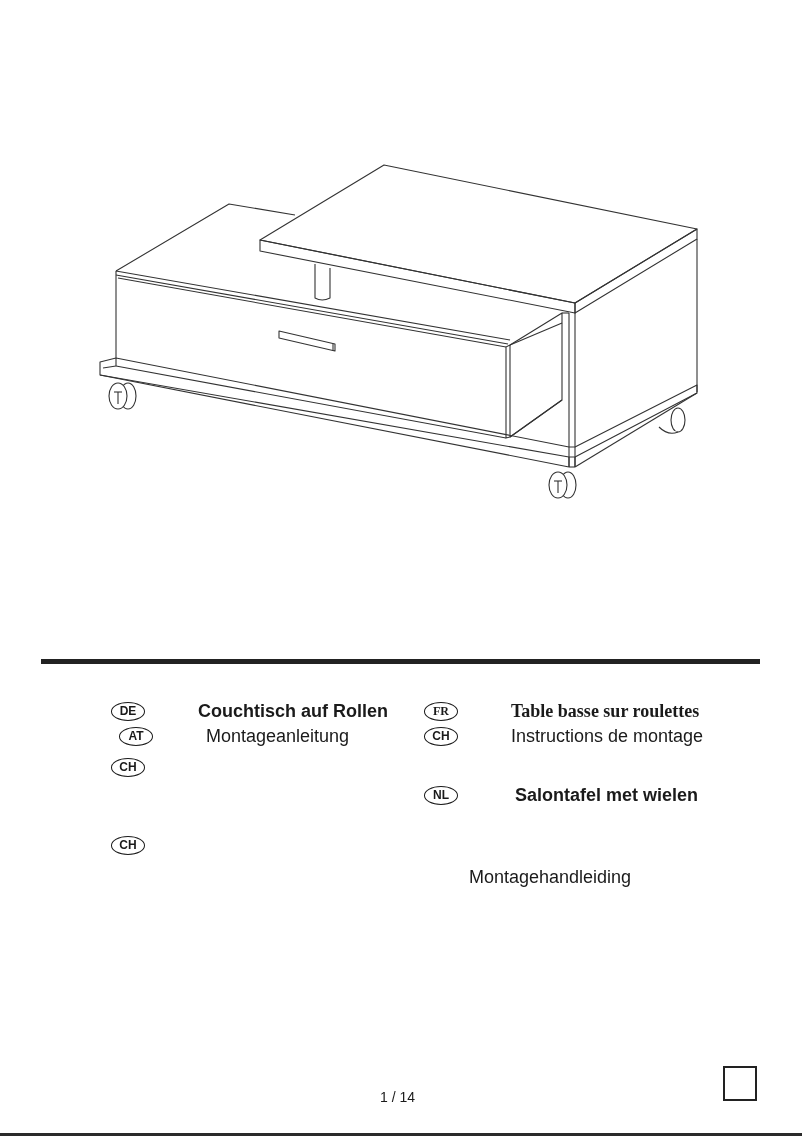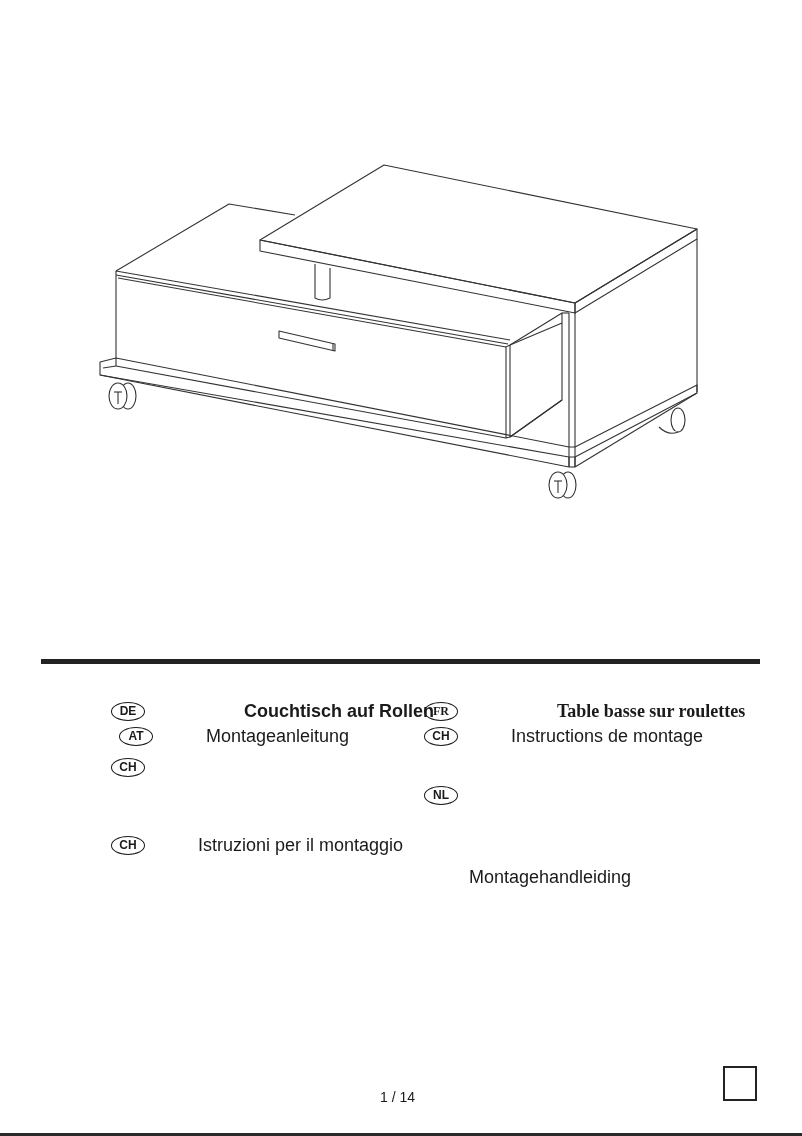--- a/index.html
+++ b/index.html
@@ -6,21 +6,21 @@
     body { width: 802px; height: 1136px; position: relative; overflow: hidden;
            font-family: "Liberation Sans", sans-serif; color: #1a1a1a; }
     .illustration { position: absolute; left: 0; top: 0; width: 802px; height: 560px; }
     .illustration svg { width: 802px; height: 560px; display: block; }
     .divider { position: absolute; left: 41px; top: 659px; width: 719px; height: 5px; background: #222222; }
     .title-block { position: absolute; left: 0; top: 0; width: 802px; height: 900px; }
     .row { position: absolute; height: 24px; display: flex; align-items: center; white-space: nowrap; gap: 46px; }
     .badge { display: inline-block; box-sizing: border-box; width: 34px; height: 19px; border: 1.6px solid #1a1a1a;
              border-radius: 50%; font-size: 12px; font-weight: bold; text-align: center; line-height: 16px;
              margin-right: 7px; letter-spacing: 0px; }
-    .txt-bold { font-size: 18px; font-weight: bold; margin-left: 46px; }
+    .txt-bold { font-size: 18px; font-weight: bold; }
     .txt-reg { font-size: 18px; font-weight: normal; }
     .page-number { position: absolute; left: 380px; top: 1089px; font-size: 14px; }
     .corner-box { position: absolute; left: 723px; top: 1066px; width: 34px; height: 35px; border: 2px solid #222; box-sizing: border-box; }
     .bottom-rule { position: absolute; left: 0; top: 1133px; width: 802px; height: 3px; background: #2a2a2a; }
   </style>
 </head>
 <body>
 
 <div class="illustration">
   <svg viewBox="0 0 802 560" xmlns="http://www.w3.org/2000/svg">
@@ -99,25 +99,25 @@
     <span class="badge">FR</span>
     <span class="txt-bold">Table basse sur roulettes</span>
   </div>
   <div class="row" style="left:424px; top:724px;">
     <span class="badge">CH</span>
     <span class="txt-reg">Instructions de montage</span>
   </div>
 
   <div class="row" style="left:111px; top:833px;">
     <span class="badge">CH</span>
-    <span class="txt-reg">Istruzioni per il montaggio</span>
   </div>
 
   <div class="row" style="left:424px; top:783px;">
     <span class="badge" style="margin-right:11px;">NL</span>
+    <span class="txt-bold">Salontafel met wielen</span>
   </div>
   <div class="row" style="left:469px; top:833px;margin-top:32px;">
     <span class="txt-reg">Montagehandleiding</span>
   </div>
 </div>
 
 <div class="page-number">1 / 14</div>
 <div class="corner-box"></div>
 <div class="bottom-rule"></div>
 

